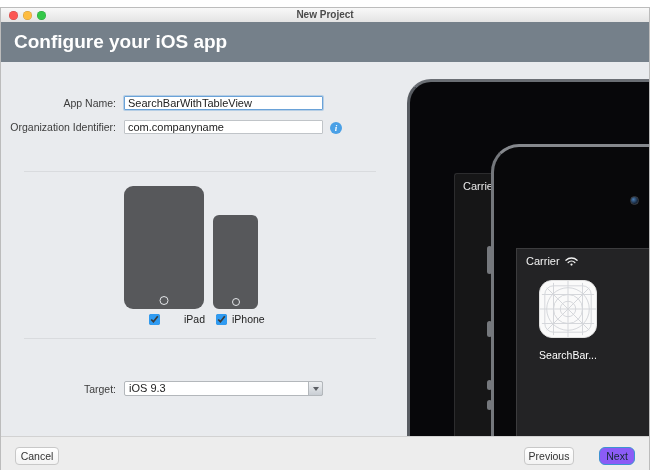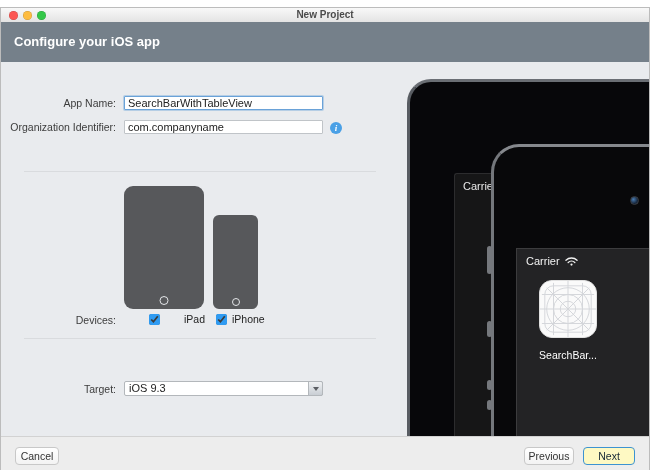--- a/index.html
+++ b/index.html
@@ -15,21 +15,21 @@
   .lights { position:absolute; left:8px; top:3px; display:flex; gap:5px; }
   .light { width:9px; height:9px; border-radius:50%;
            box-shadow:inset 0 0 0 0.5px rgba(0,0,0,.2); }
   .light.red    { background:#fc5753; }
   .light.yellow { background:#fdbc40; }
   .light.green  { background:#33c748; }
   .wtitle { text-align:center; font-size:10px; line-height:14px; color:#4b4b4b; font-weight:bold; }
 
   
   .header { position:absolute; top:14px; left:0; right:0; height:44px; background:#75808a;
-            color:#fff; font-size:13px; font-weight:bold; line-height:40px; padding-left:13px; }
+            color:#fff; font-size:19px; font-weight:bold; line-height:40px; padding-left:13px; }
 
   
   .content { position:absolute; top:54px; left:0; width:650px; height:374px; background:#e9ebee; }
   .form-panel { position:absolute; left:0; top:0; width:397px; height:374px; }
 
   .lbl { position:absolute; left:0; width:115px; text-align:right;
          font-size:10.5px; color:#3c3c3c; line-height:14px; }
   .field { position:absolute; left:123px; width:199px; height:14px; font-size:11px;
            padding:0 3px; border:1px solid #c0c4c8; background:#fff; color:#222;
            border-radius:1px; font-family:inherit; }
@@ -92,21 +92,21 @@
                color:#fff; font-size:10.5px; }
 
   
   .footer { position:absolute; top:428px; left:0; right:0; height:42px;
             background:#ededed; border-top:1px solid #d2d2d2; }
   .btn { position:absolute; top:10px; height:18px; border-radius:4px; font-size:10.5px;
          font-family:inherit; color:#333; background:linear-gradient(#ffffff,#f3f3f3);
          border:1px solid #c8c8c8; cursor:default; }
   .btn-cancel { left:14px; width:44px; }
   .btn-previous { right:75px; width:50px; }
-  .btn-next { right:14px; width:52px; background:#fef9c3; border-color:#3d93d1; color:#162835; }
+  .btn-next { right:14px; width:36px; background:#8b5cf6; border-color:#3d93d1; color:#162835;border-radius:6px; }
 </style>
 </head>
 <body>
 
 <div class="window">
 
   <div class="titlebar">
     <div class="lights">
       <div class="light red"></div>
       <div class="light yellow"></div>
@@ -133,21 +133,20 @@
 
       <div class="divider" style="top:109px;"></div>
 
       <div class="ipad-icon">
         <div class="home-dot"></div>
       </div>
       <div class="iphone-icon">
         <div class="home-dot" style="width:8px;height:8px;bottom:3px;"></div>
       </div>
 
-      <div class="lbl" style="top:251px;">Devices:</div>
       <input class="cb" style="left: 148px;" type="checkbox" checked="true">
       <div class="cb-label" style="left:164px;padding-left:19px;">iPad</div>
       <input class="cb" style="left: 215px;" type="checkbox" checked="true">
       <div class="cb-label" style="left:231px;">iPhone</div>
 
       <div class="divider" style="top:276px;"></div>
 
 
       <div class="lbl" style="top:320px;">Target:</div>
       <div class="dropdown">

